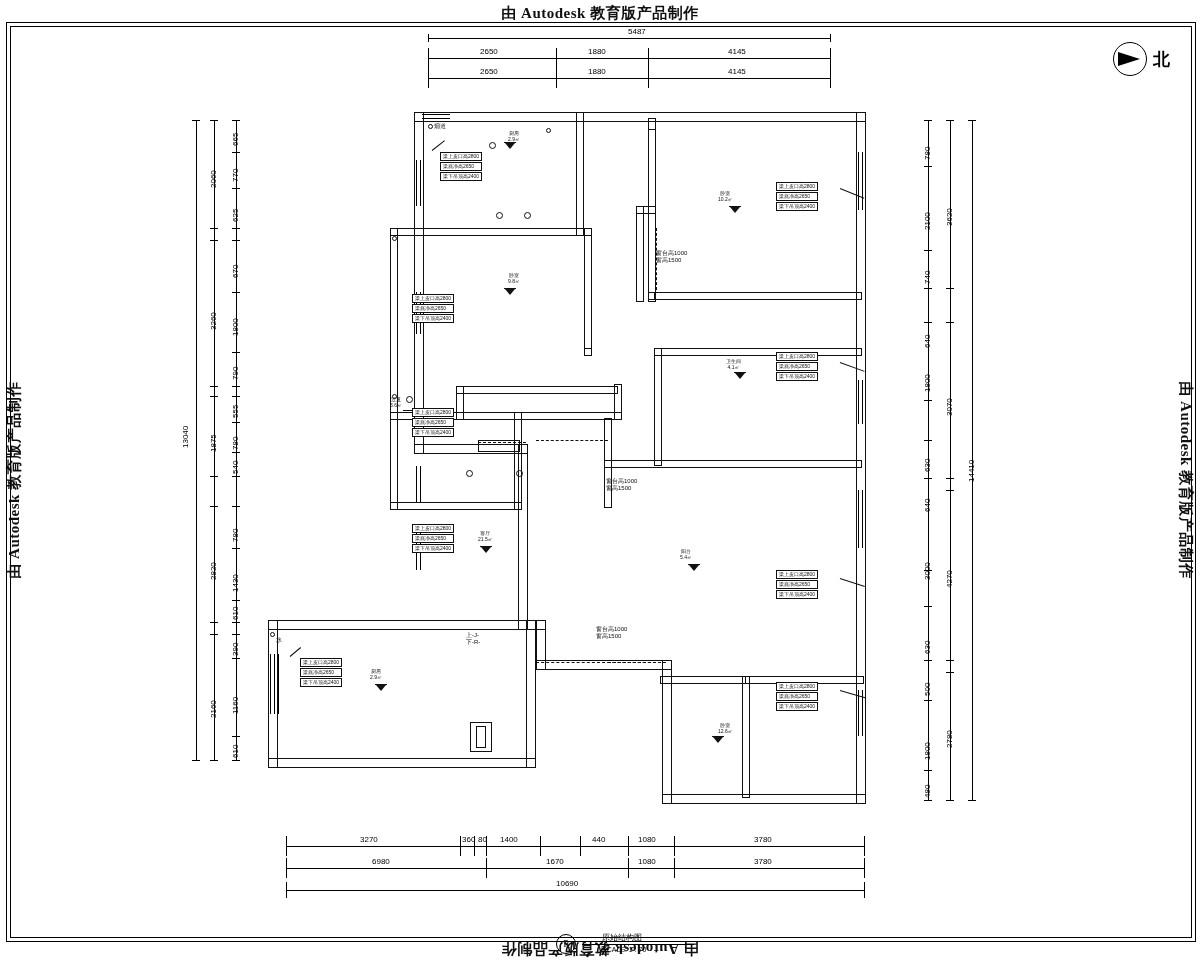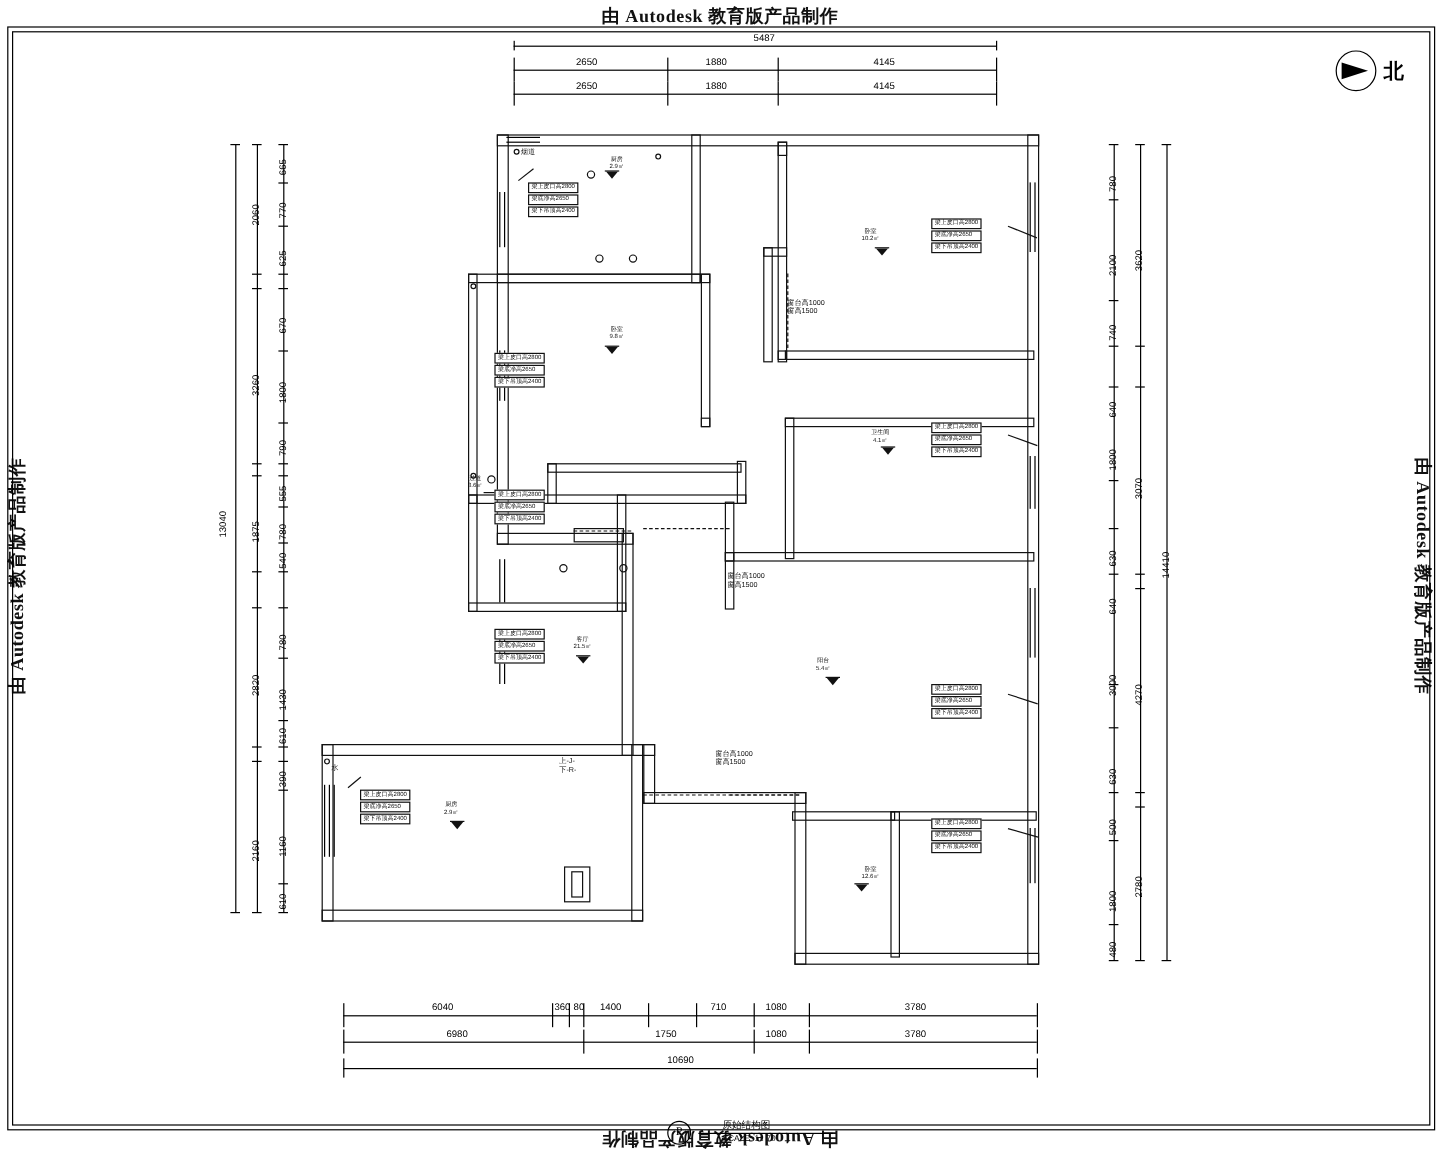--- a/index.html
+++ b/index.html
@@ -210,36 +210,36 @@
   <div class="ln hl" style="left:286px;top:846px;width:578px;"></div>
   <div class="ln vl" style="left:286px;top:836px;height:20px;"></div>
   <div class="ln vl" style="left:460px;top:836px;height:20px;"></div>
   <div class="ln vl" style="left:474px;top:836px;height:20px;"></div>
   <div class="ln vl" style="left:486px;top:836px;height:20px;"></div>
   <div class="ln vl" style="left:540px;top:836px;height:20px;"></div>
   <div class="ln vl" style="left:580px;top:836px;height:20px;"></div>
   <div class="ln vl" style="left:628px;top:836px;height:20px;"></div>
   <div class="ln vl" style="left:674px;top:836px;height:20px;"></div>
   <div class="ln vl" style="left:864px;top:836px;height:20px;"></div>
-  <div class="dimtxt" style="left:360px;top:836px;">6040</div>
+  <div class="dimtxt" style="left:360px;top:836px;">3270</div>
   <div class="dimtxt" style="left:462px;top:836px;">360</div>
   <div class="dimtxt" style="left:478px;top:836px;">80</div>
   <div class="dimtxt" style="left:500px;top:836px;">1400</div>
-  <div class="dimtxt" style="left:592px;top:836px;">710</div>
+  <div class="dimtxt" style="left:592px;top:836px;">440</div>
   <div class="dimtxt" style="left:638px;top:836px;">1080</div>
   <div class="dimtxt" style="left:754px;top:836px;">3780</div>
 
   <div class="ln hl" style="left:286px;top:868px;width:578px;"></div>
   <div class="ln vl" style="left:286px;top:858px;height:20px;"></div>
   <div class="ln vl" style="left:486px;top:858px;height:20px;"></div>
   <div class="ln vl" style="left:628px;top:858px;height:20px;"></div>
   <div class="ln vl" style="left:674px;top:858px;height:20px;"></div>
   <div class="ln vl" style="left:864px;top:858px;height:20px;"></div>
   <div class="dimtxt" style="left:372px;top:858px;">6980</div>
-  <div class="dimtxt" style="left:546px;top:858px;">1750</div>
+  <div class="dimtxt" style="left:546px;top:858px;">1670</div>
   <div class="dimtxt" style="left:638px;top:858px;">1080</div>
   <div class="dimtxt" style="left:754px;top:858px;">3780</div>
 
   <div class="ln hl" style="left:286px;top:890px;width:578px;"></div>
   <div class="ln vl" style="left:286px;top:882px;height:16px;"></div>
   <div class="ln vl" style="left:864px;top:882px;height:16px;"></div>
   <div class="dimtxt" style="left:556px;top:880px;">10690</div>
 
   <div>
 

